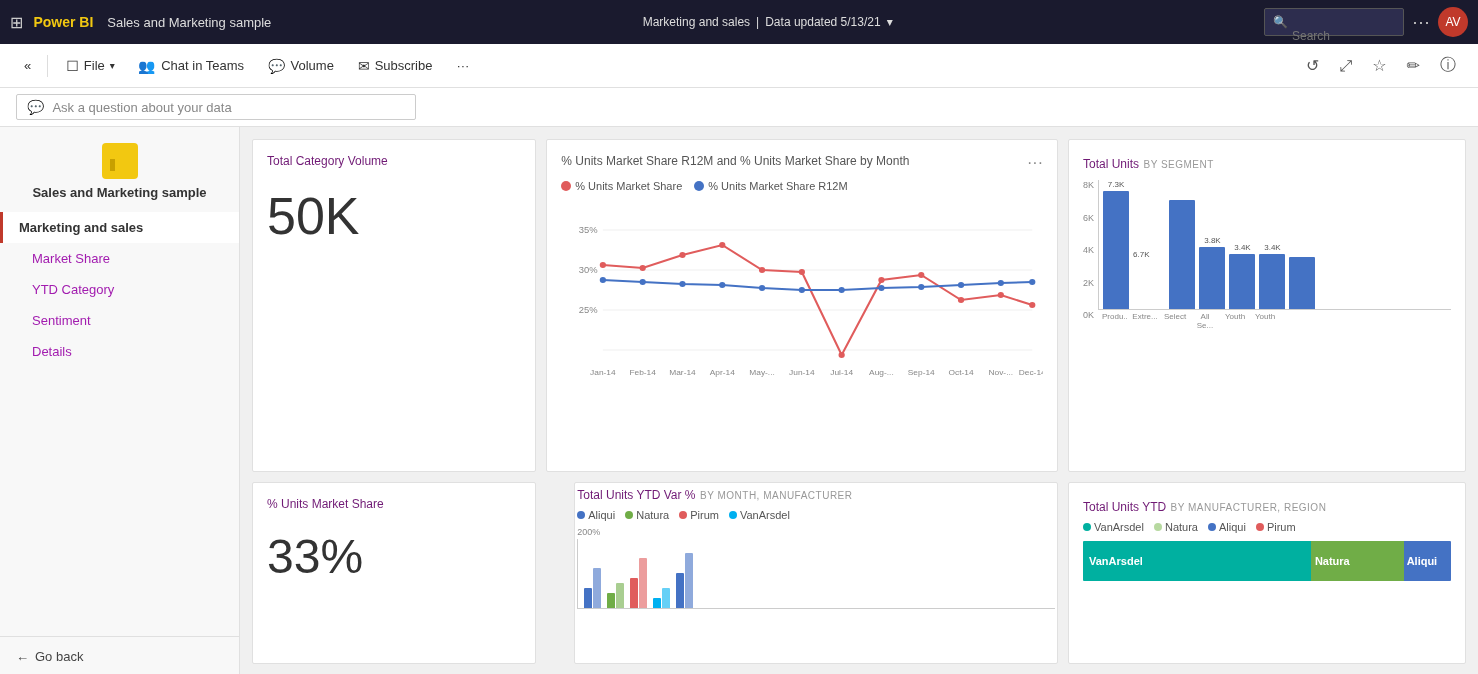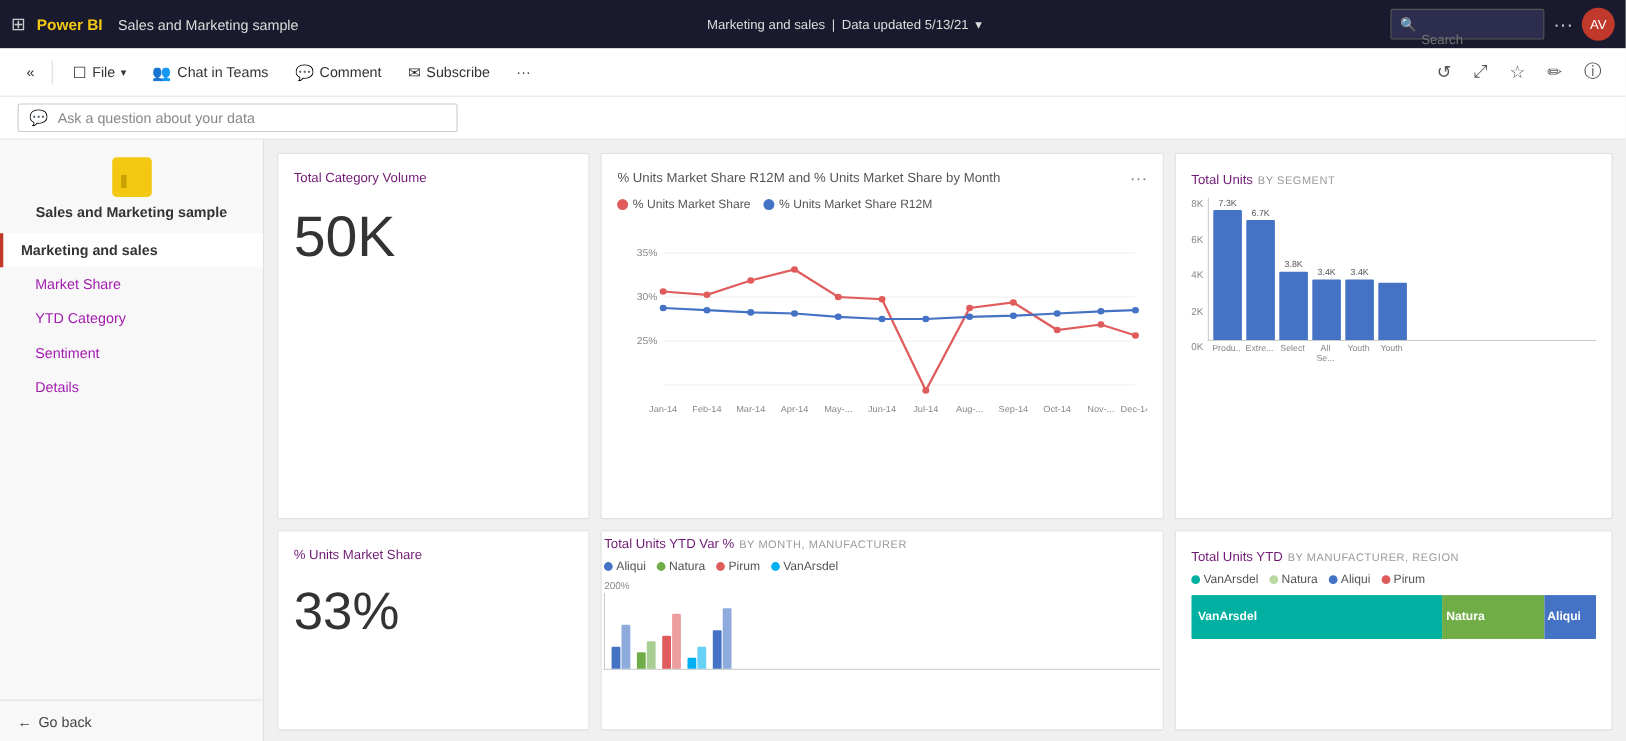--- a/index.html
+++ b/index.html
@@ -145,21 +145,21 @@
       background: #fff; border: 1px solid #e0e0e0;
       border-radius: 2px; padding: 14px;
       grid-column: 3; grid-row: 1;
     }
 
     
     .svg-line-chart { width: 100%; height: 200px; }
 
     
     .card-bottom-left { grid-column: 1; grid-row: 2; }
-    .card-bottom-mid { grid-column: 2; grid-row: 2; background: #fff; border: 1px solid #e0e0e0; border-radius: 2px; padding: 2px; }
+    .card-bottom-mid { grid-column: 2; grid-row: 2; background: #fff; border: 1px solid #e0e0e0; border-radius: 2px; padding: 2px; margin-left: 28px; }
     .card-bottom-right { grid-column: 3; grid-row: 2; background: #fff; border: 1px solid #e0e0e0; border-radius: 2px; padding: 14px; }
 
     .bottom-chart-legend { display: flex; gap: 10px; margin: 6px 0; flex-wrap: wrap; }
     .bottom-legend-item { display: flex; align-items: center; gap: 3px; font-size: 11px; color: #555; }
     .bottom-legend-dot { width: 8px; height: 8px; border-radius: 50%; }
   </style>
 </head>
 <body>
 
 <div class="topbar">
@@ -193,21 +193,21 @@
     <span class="icon">☐</span>
     <span>File</span>
     <span style="font-size:10px;">▾</span>
   </div>
   <div class="actionbar-btn">
     <span class="icon" style="color:#464eb8;">👥</span>
     <span>Chat in Teams</span>
   </div>
   <div class="actionbar-btn">
     <span class="icon">💬</span>
-    <span>Comment</span>
+    <span>Volume</span>
   </div>
   <div class="actionbar-btn">
     <span class="icon">✉</span>
     <span>Subscribe</span>
   </div>
   <div class="actionbar-btn">
     <span>···</span>
   </div>
   <div class="actionbar-right">
     <span class="actionbar-icon-btn">↺</span>
@@ -357,21 +357,21 @@
           <span>0K</span>
         </div>
         <div style="flex:1;">
           <div style="display:flex;align-items:flex-end;gap:4px;height:130px;border-bottom:1px solid #ccc;border-left:1px solid #ccc;padding:0 4px;">
 
             <div style="display:flex;flex-direction:column;align-items:center;gap:2px;">
               <span style="font-size:8px;color:#555;">7.3K</span>
               <div style="background:#4472c4;width:26px;height:118px;border-radius:1px 1px 0 0;"></div>
             </div>
 
-            <div style="display:flex;flex-direction:column;align-items:center;gap:2px;">
+            <div style="display:flex;flex-direction:row;align-items:center;gap:20px;">
               <span style="font-size:8px;color:#555;">6.7K</span>
               <div style="background:#4472c4;width:26px;height:109px;border-radius:1px 1px 0 0;"></div>
             </div>
 
             <div style="display:flex;flex-direction:column;align-items:center;gap:2px;">
               <span style="font-size:8px;color:#555;">3.8K</span>
               <div style="background:#4472c4;width:26px;height:62px;border-radius:1px 1px 0 0;"></div>
             </div>
 
             <div style="display:flex;flex-direction:column;align-items:center;gap:2px;">

